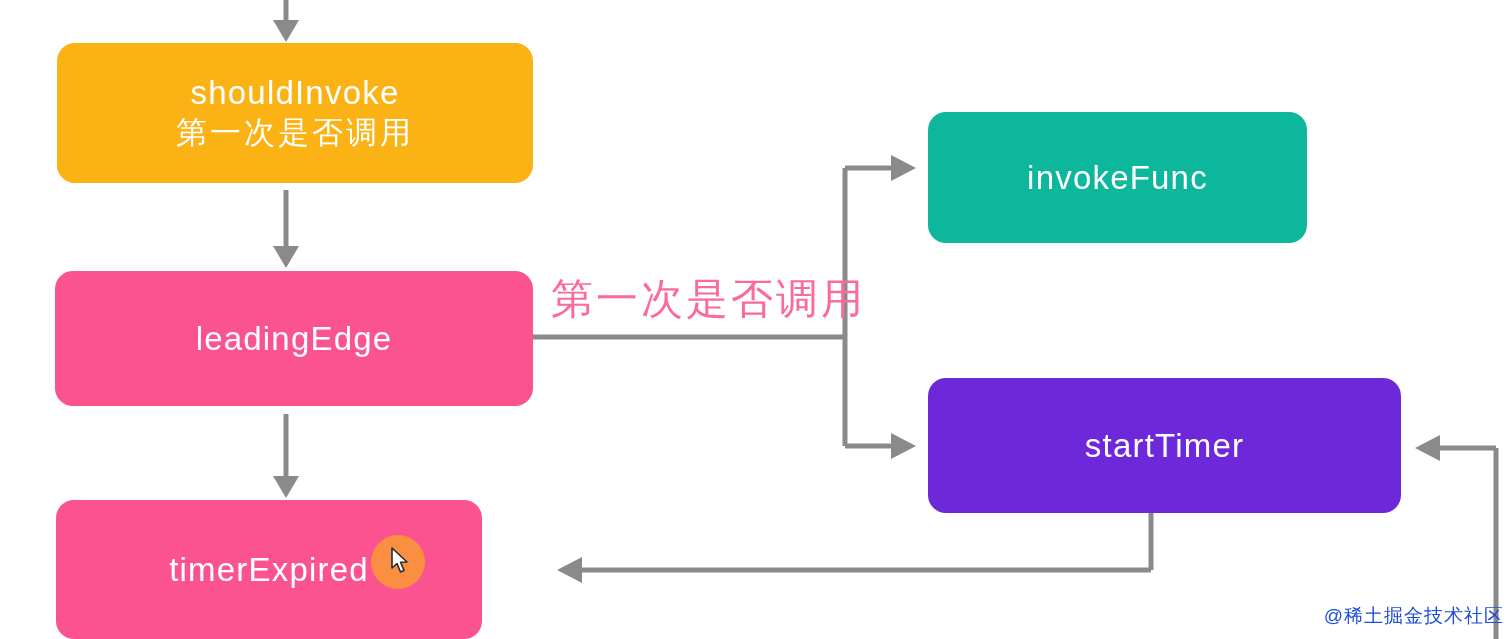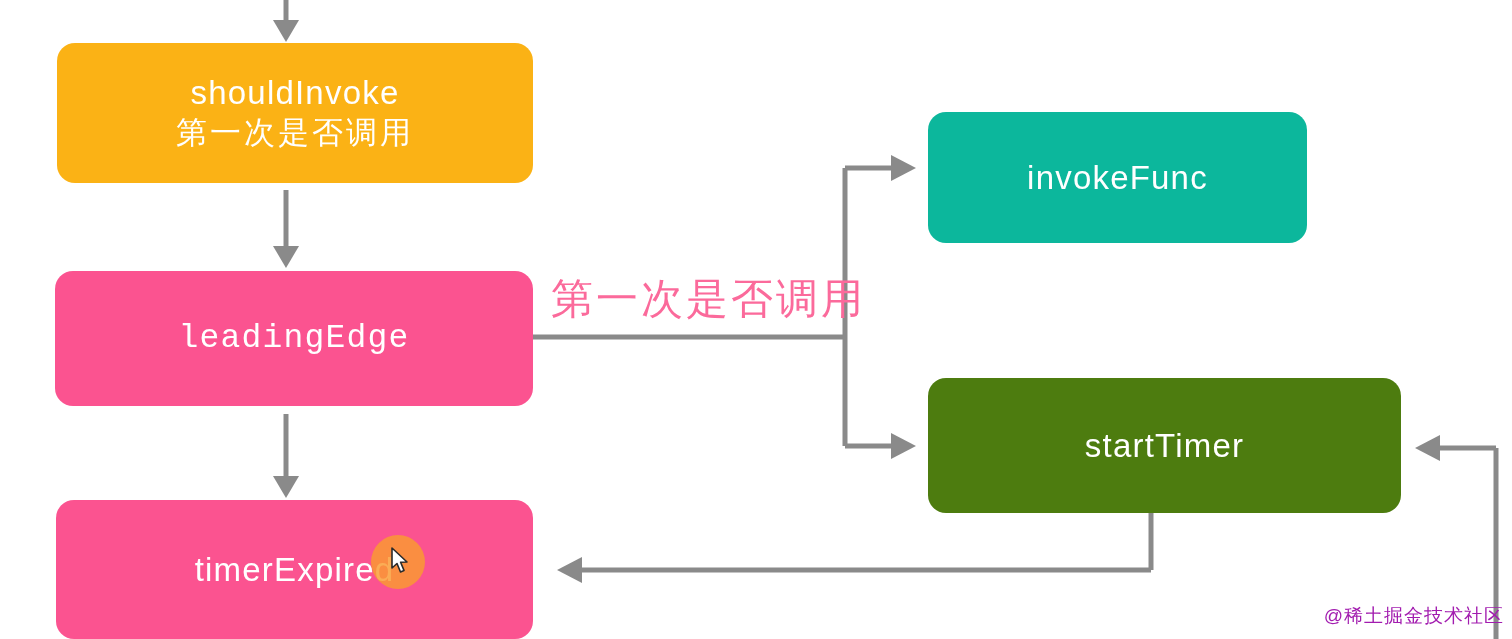--- a/index.html
+++ b/index.html
@@ -49,43 +49,42 @@
     width: 476px;
     height: 140px;
     background: #fbb215;
   }
   #node-leadingedge {
     left: 46px;
     top: 271px;
     width: 478px;
     height: 135px;
     background: #fb5390;
-    font-family: Liberation Mono, monospace;
   }
   #node-timerexpired {
     left: 47px;
     top: 500px;
-    width: 477px;
+    width: 426px;
     height: 139px;
     background: #fb5390;
     text-align: right;
   }
   #node-invokefunc {
     left: 919px;
     top: 112px;
     width: 379px;
     height: 131px;
     background: #0cb79c;
   }
   #node-starttimer {
     left: 919px;
     top: 378px;
     width: 473px;
     height: 135px;
-    background: #4d7c0f;
+    background: #6d28d9;
   }
   .edge-label {
     position: absolute;
     left: 551px;
     top: 271px;
     font-size: 42px;
     color: #fb6a9b;
     letter-spacing: 3px;
     white-space: nowrap;
     font-weight: 400;
@@ -121,21 +120,21 @@
     left: 390px;
     top: 547px;
     width: 20px;
     height: 28px;
   }
   #watermark {
     position: absolute;
     right: 8px;
     bottom: 10px;
     font-size: 19px;
-    color: #a21caf;
+    color: #1d4ed8;
     letter-spacing: 1px;
     white-space: nowrap;
   }
 </style>
 </head>
 <body>
 
 <div id="canvas">
 
   <svg id="connectors" viewBox="0 0 1512 639" xmlns="http://www.w3.org/2000/svg">

